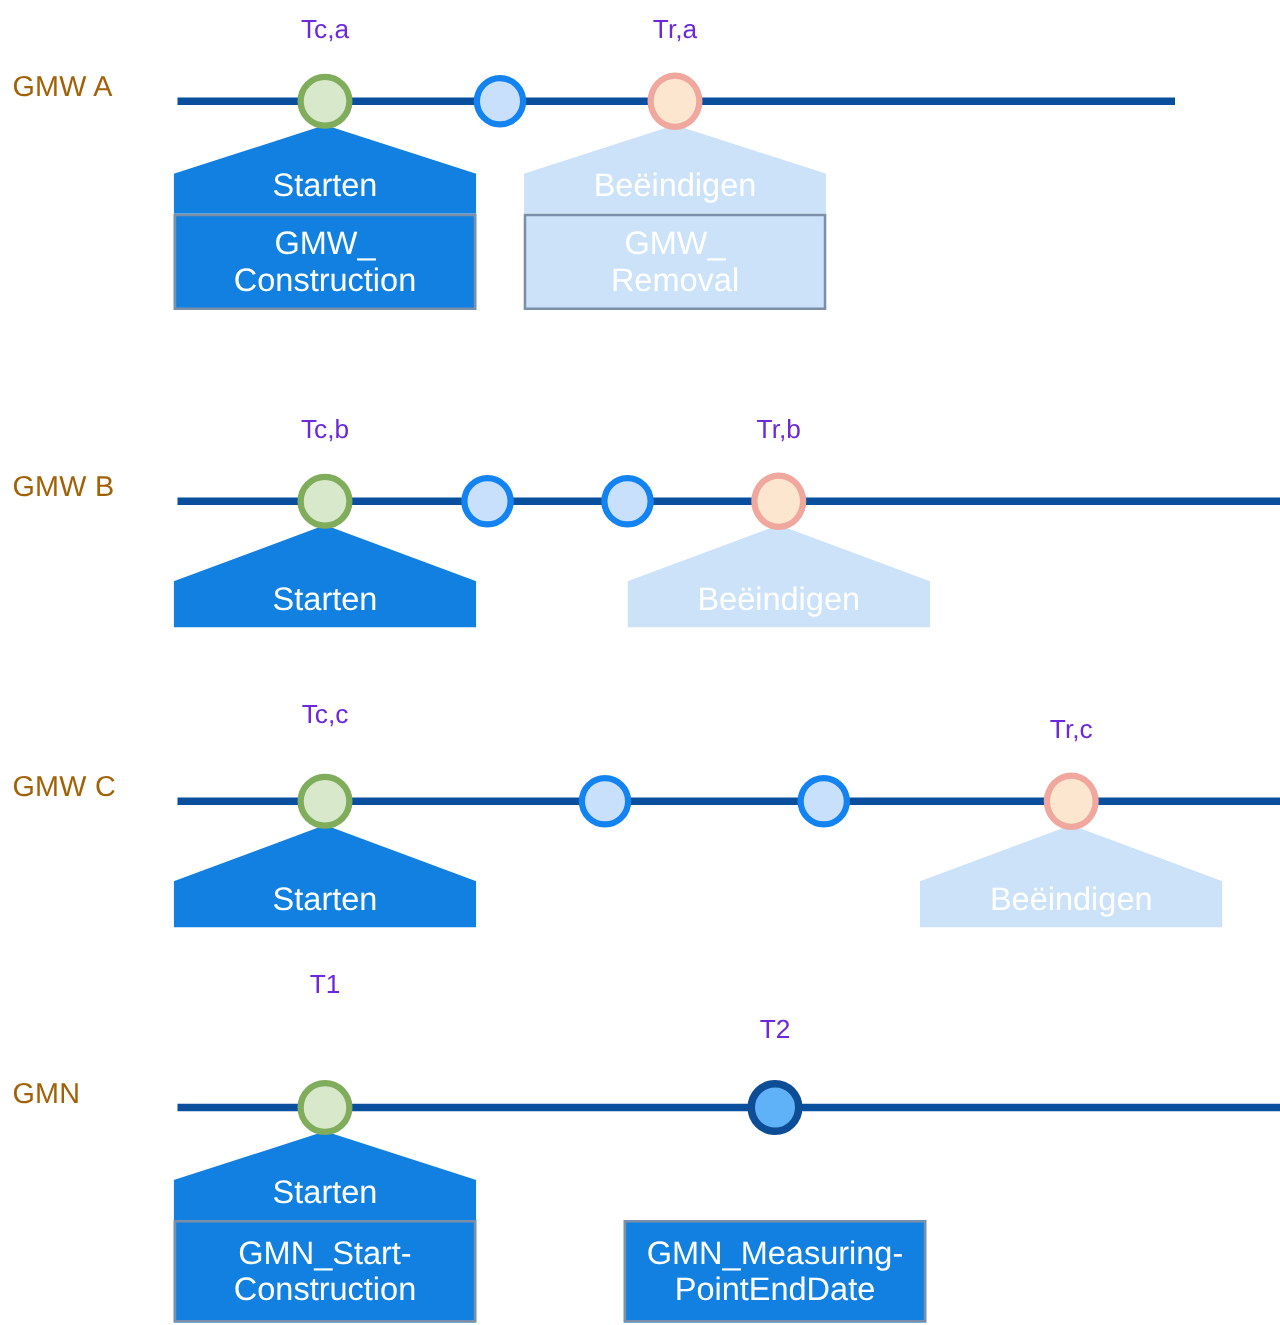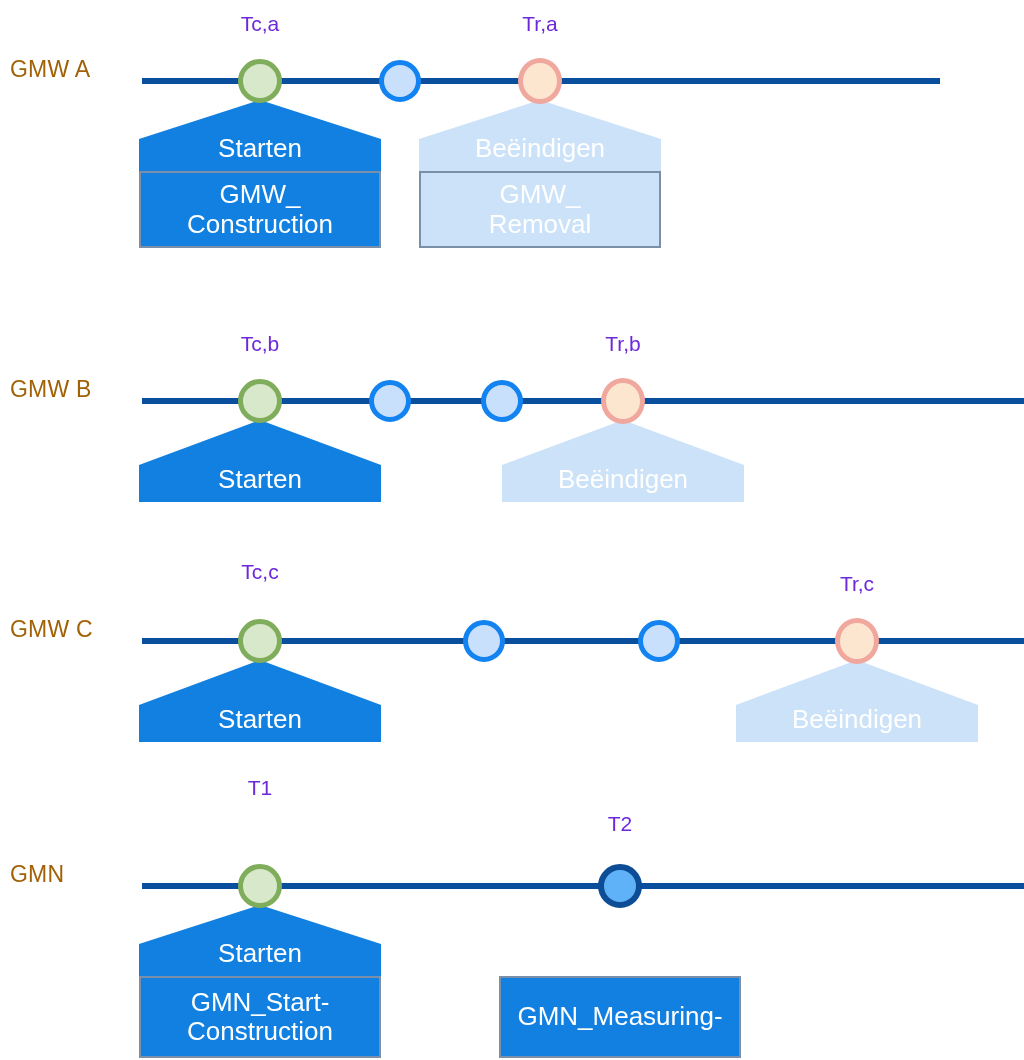--- a/index.html
+++ b/index.html
@@ -211,18 +211,18 @@
           <path d="M 121 0 L 242 39 L 242 71 L 0 71 L 0 39 Z" fill="#1180e0"></path>
         </svg>
         <div class="pennant-head-text" style="top: 33px;">Starten</div>
       </div>
       <div class="pennant-box" style="left: 0px; top: 71px; width: 242px; height: 82px;">
         <span class="pennant-box-text"><span>GMN_Start-</span><br><span>Construction</span></span>
       </div>
     </div>
     <div class="pennant solid" style="left: 499px; top: 905px; width: 242px; height: 153px;">
       <div class="pennant-box" style="left: 0px; top: 71px; width: 242px; height: 82px;">
-        <span class="pennant-box-text"><span>GMN_Measuring-</span><br></span>
+        <span class="pennant-box-text"><span>GMN_Measuring-</span><br><span>PointEndDate</span></span>
       </div>
     </div>
     <div class="marker marker-green" style="left: 238px; top: 864px;"></div>
     <div class="marker marker-darkblue" style="left: 598px; top: 864px;"></div>
   </div>
 
 </body></html>

